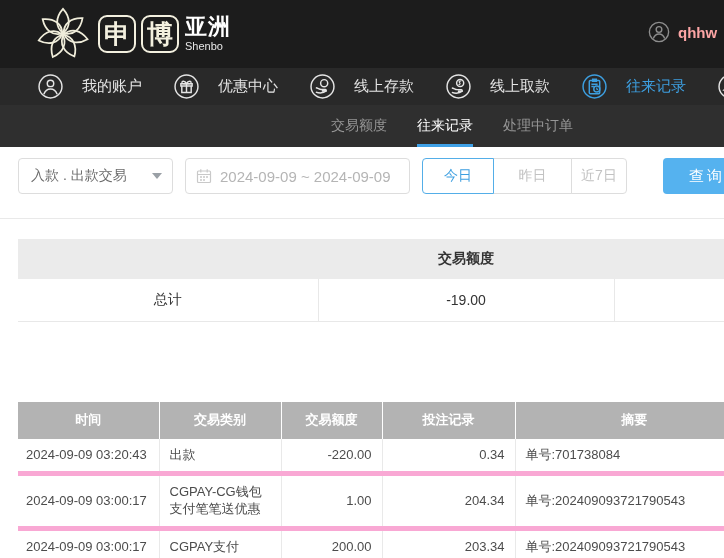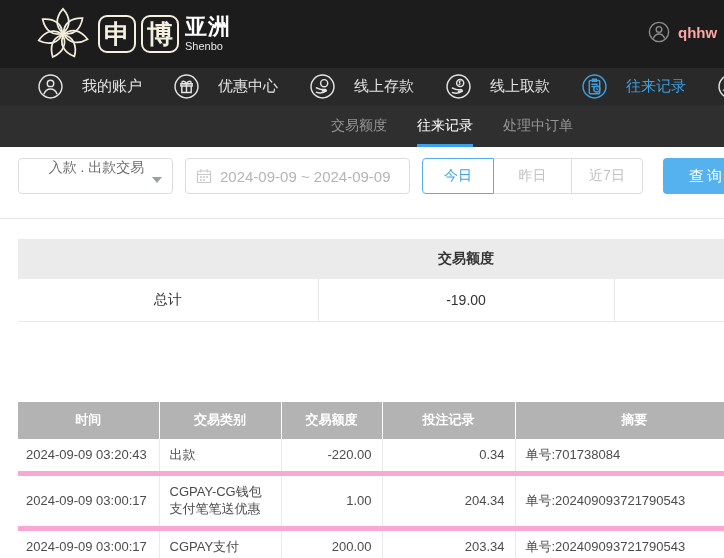--- a/index.html
+++ b/index.html
@@ -35,37 +35,37 @@
   .subnav { height:42px; background:#2f2f2f; display:flex; align-items:stretch; padding-left:331px; gap:30px; }
   .tab { display:flex; align-items:center; color:#969696; font-size:14px; cursor:pointer;
          border-bottom:3px solid transparent; padding-top:3px; white-space:nowrap; }
   .tab.active { color:#fff; border-bottom-color:#3ea0e6; }
 
   
   .filter-row { position:relative; height:36px; margin-top:11px; }
   .filter-row > * { position:absolute; top:0; height:36px; }
   .select-box {
     left:18px; width:155px; border:1px solid #ddd; border-radius:4px; background:#fff;
-    display:flex; align-items:center; padding:0 10px 0 12px; color:#6b6b6b; font-size:14px;flex-direction:column;
+    display:flex; align-items:center; padding:0 10px 0 12px; color:#6b6b6b; font-size:14px;
   }
   .select-box .caret { margin-left:auto; width:0; height:0;
     border-left:5px solid transparent; border-right:5px solid transparent; border-top:6px solid #9aa0a6; }
   .date-box {
     left:185px; width:225px; border:1px solid #ddd; border-radius:4px; background:#fff;
     display:flex; align-items:center; gap:8px; padding:0 10px; color:#b5b5b5; font-size:15px;
   }
   .date-box svg { flex:0 0 auto; }
   .btn-group { left:422px; display:flex; }
   .quick-btn {
     height:36px; background:#fff; border:1px solid #ddd; color:#c2c2c2; font-size:14px;
     display:flex; align-items:center; justify-content:center; cursor:pointer;
   }
   .quick-btn.b1 { width:72px; border-radius:4px 0 0 4px; }
   .quick-btn.b2 { width:79px; margin-left:-1px; }
-  .quick-btn.b3 { width:72px; margin-left:-1px; border-radius:0 4px 4px 0; }
+  .quick-btn.b3 { width:56px; margin-left:-1px; border-radius:0 4px 4px 0; }
   .quick-btn.active { border-color:#54aee8; color:#3d9fe0; position:relative; z-index:2; }
   .search-btn {
     left:663px; width:85px; background:#55b2ef; border:none; border-radius:4px;
     color:#fff; font-size:15px; letter-spacing:3px; display:flex; align-items:center; justify-content:center;
     padding-left:3px; cursor:pointer;
   }
 
   .divider { margin-top:24px; border-top:1px solid #e9e9e9; height:0; }
 
   

